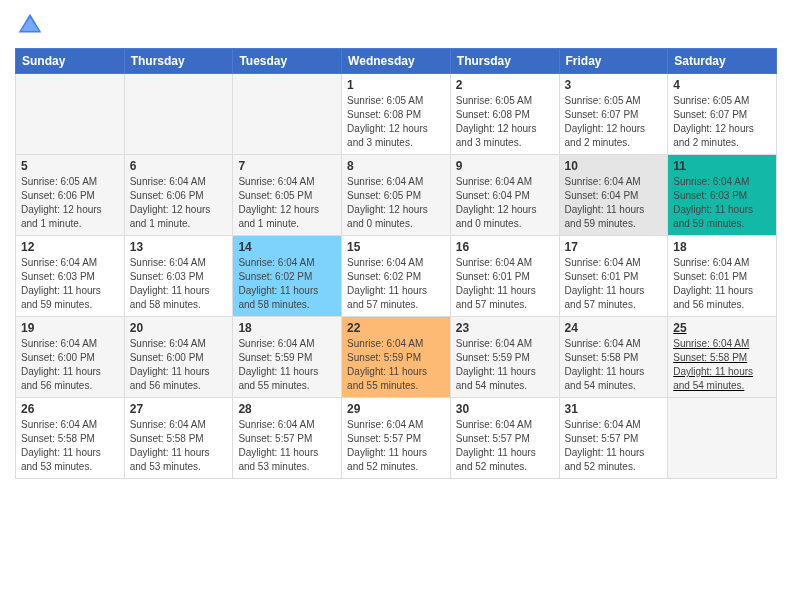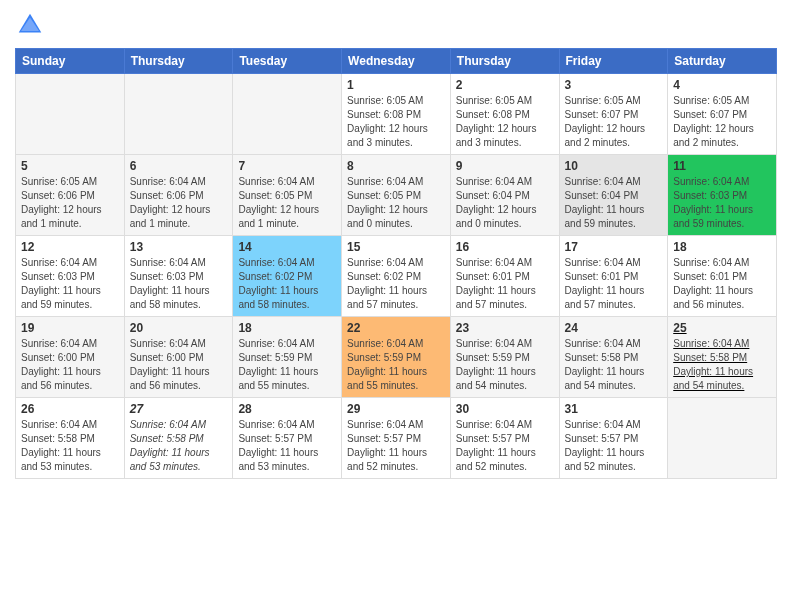--- a/index.html
+++ b/index.html
@@ -185,21 +185,21 @@
             <div class="day-info" style="white-space: pre-line;">Sunrise: 6:04 AM
 Sunset: 6:04 PM
 Daylight: 12 hours and 0 minutes.</div>
           </td>
           <td style="background: #e5e5e5;">
             <span class="day-num">10</span>
             <div class="day-info" style="white-space: pre-line;">Sunrise: 6:04 AM
 Sunset: 6:04 PM
 Daylight: 11 hours and 59 minutes.</div>
           </td>
-          <td style="background: #22c55e;">
+          <td style="background: #14b8a6;">
             <span class="day-num">11</span>
             <div class="day-info" style="white-space: pre-line;">Sunrise: 6:04 AM
 Sunset: 6:03 PM
 Daylight: 11 hours and 59 minutes.</div>
           </td>
         </tr>
         <tr>
           <td style="background: rgb(255, 255, 255);">
             <span class="day-num">12</span>
             <div class="day-info" style="white-space: pre-line;">Sunrise: 6:04 AM
@@ -287,21 +287,21 @@
 Daylight: 11 hours and 54 minutes.</div>
           </td>
         </tr>
         <tr>
           <td style="background: rgb(255, 255, 255);">
             <span class="day-num">26</span>
             <div class="day-info" style="white-space: pre-line;">Sunrise: 6:04 AM
 Sunset: 5:58 PM
 Daylight: 11 hours and 53 minutes.</div>
           </td>
-          <td style="background: rgb(255, 255, 255); font-style: italic;">
+          <td style="background: rgb(255, 255, 255);">
             <span class="day-num">27</span>
             <div class="day-info" style="white-space: pre-line;">Sunrise: 6:04 AM
 Sunset: 5:58 PM
 Daylight: 11 hours and 53 minutes.</div>
           </td>
           <td style="background: rgb(255, 255, 255);">
             <span class="day-num">28</span>
             <div class="day-info" style="white-space: pre-line;">Sunrise: 6:04 AM
 Sunset: 5:57 PM
 Daylight: 11 hours and 53 minutes.</div>

